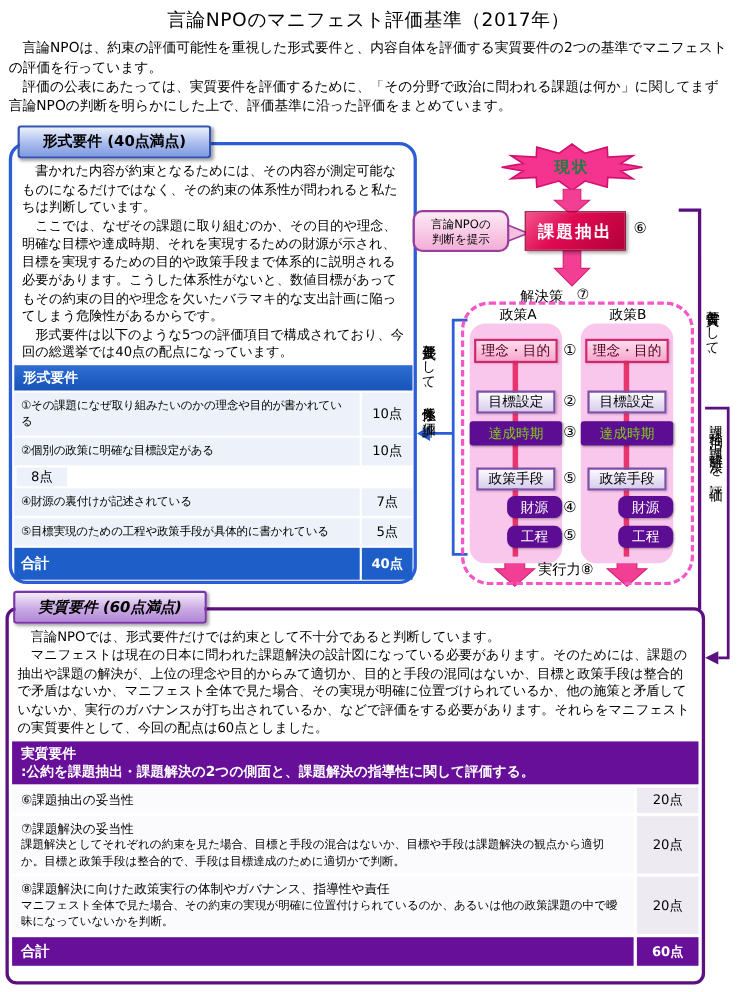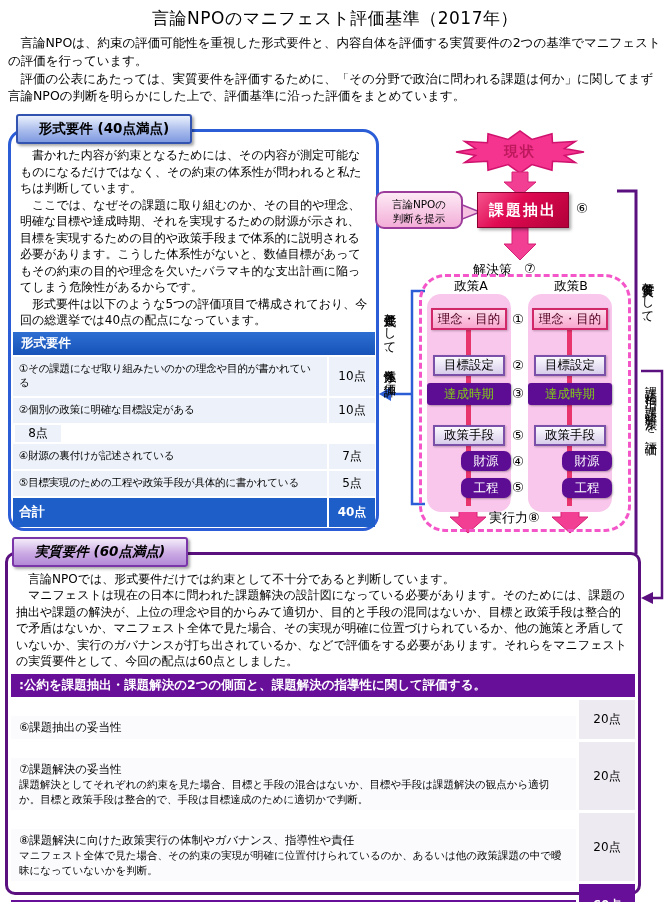--- a/index.html
+++ b/index.html
@@ -34,21 +34,21 @@
           letter-spacing:-.2px;display:flex;align-items:center;}
   .f-score{width:46px;margin-left:2px;background:#edf1f9;display:flex;
            align-items:center;justify-content:center;font-size:12px;}
   .f-total .f-cell{background:#1d5ec9;color:#fff;font-weight:bold;font-size:13px;}
   .f-total .f-score{background:#1d5ec9;color:#fff;font-weight:bold;}
 
   
   .diagram{position:absolute;left:355px;top:128px;width:315px;height:510px;z-index:5;}
   .diagram svg{position:absolute;left:0;top:0;}
   .dlabel{position:absolute;display:flex;align-items:center;justify-content:center;}
-  .genjo{left:135px;top:14px;width:60px;height:20px;color:#be185d;
+  .genjo{left:135px;top:14px;width:60px;height:20px;color:#15803d;
          font-size:14px;font-weight:bold;letter-spacing:2px;font-family:Liberation Mono, monospace;}
   .bubble{position:absolute;left:20px;top:63px;width:88px;height:38px;box-sizing:border-box;
           background:linear-gradient(#fdeaf5,#f3aed8);border:2px solid #9c3d9c;border-radius:9px;
           font-size:10.5px;line-height:14px;text-align:center;padding-top:4px;}
   .kadai{left:122px;top:64px;width:90px;height:34px;
          background:linear-gradient(135deg,#f5558f,#e00a52 40%,#b20039);
          border:1px solid #8a0030;color:#fff;font-size:15px;font-weight:bold;
          letter-spacing:2px;box-shadow:2px 2px 3px rgba(0,0,0,.35);}
   .stepnum{position:absolute;width:22px;text-align:center;font-size:13.5px;}
   .kaiketsu{left:118px;top:133px;width:110px;display:flex;gap:12px;
@@ -85,21 +85,21 @@
              background:#fff;z-index:1;}
   .subst-tab{left:12px;top:537px;width:176px;
        background:linear-gradient(#f4ecfa,#cbaae4 55%,#b289d6);
        border:2px solid #7a35a8;font-style:italic;}
   .subst-body{position:absolute;left:16px;top:571px;width:616px;z-index:2;
        font-size:12px;line-height:16.4px;}
   .s-table{position:absolute;left:11px;top:674px;width:624px;z-index:2;}
   .s-head{background:#670f99;color:#fff;font-weight:bold;font-size:12.5px;
           line-height:16px;padding:3px 8px 4px 8px;}
   .s-row{display:flex;margin-top:3px;}
-  .s-cell{flex:1;background:#fbfafd;padding:4px 8px;margin-top:16px;}
+  .s-cell{flex:1;background:#fbfafd;padding:4px 8px;}
   .s-item-title{font-size:11.5px;line-height:15px;}
   .s-item-desc{font-size:10.5px;line-height:14.5px;}
   .s-score{width:56px;margin-left:3px;background:#edeaf1;display:flex;
            align-items:center;justify-content:center;font-size:12px;}
   .s-total .s-cell{background:#670f99;color:#fff;font-weight:bold;font-size:13px;
                    display:flex;align-items:center;}
   .s-total .s-score{background:#670f99;color:#fff;font-weight:bold;}
 </style>
 </head>
 <body>
@@ -211,20 +211,21 @@
     <div class="vtext vr2">課題抽出・課題解決を評価</div>
   </div>
 
   <div class="subst-box"></div>
   <div class="tab subst-tab">実質要件 (60点満点)</div>
   <div class="subst-body pre">　言論NPOでは、形式要件だけでは約束として不十分であると判断しています。
 　マニフェストは現在の日本に問われた課題解決の設計図になっている必要があります。そのためには、課題の抽出や課題の解決が、上位の理念や目的からみて適切か、目的と手段の混同はないか、目標と政策手段は整合的で矛盾はないか、マニフェスト全体で見た場合、その実現が明確に位置づけられているか、他の施策と矛盾していないか、実行のガバナンスが打ち出されているか、などで評価をする必要があります。それらをマニフェストの実質要件として、今回の配点は60点としました。</div>
 
   <div class="s-table">
     <div class="s-head">
+      <div>実質要件</div>
       <div>:公約を課題抽出・課題解決の2つの側面と、課題解決の指導性に関して評価する。</div>
     </div>
     <div class="s-row">
       <div class="s-cell">
         <div class="s-item-title">⑥課題抽出の妥当性</div>
       </div>
       <div class="s-score">20点</div>
     </div>
     <div class="s-row">
       <div class="s-cell">

